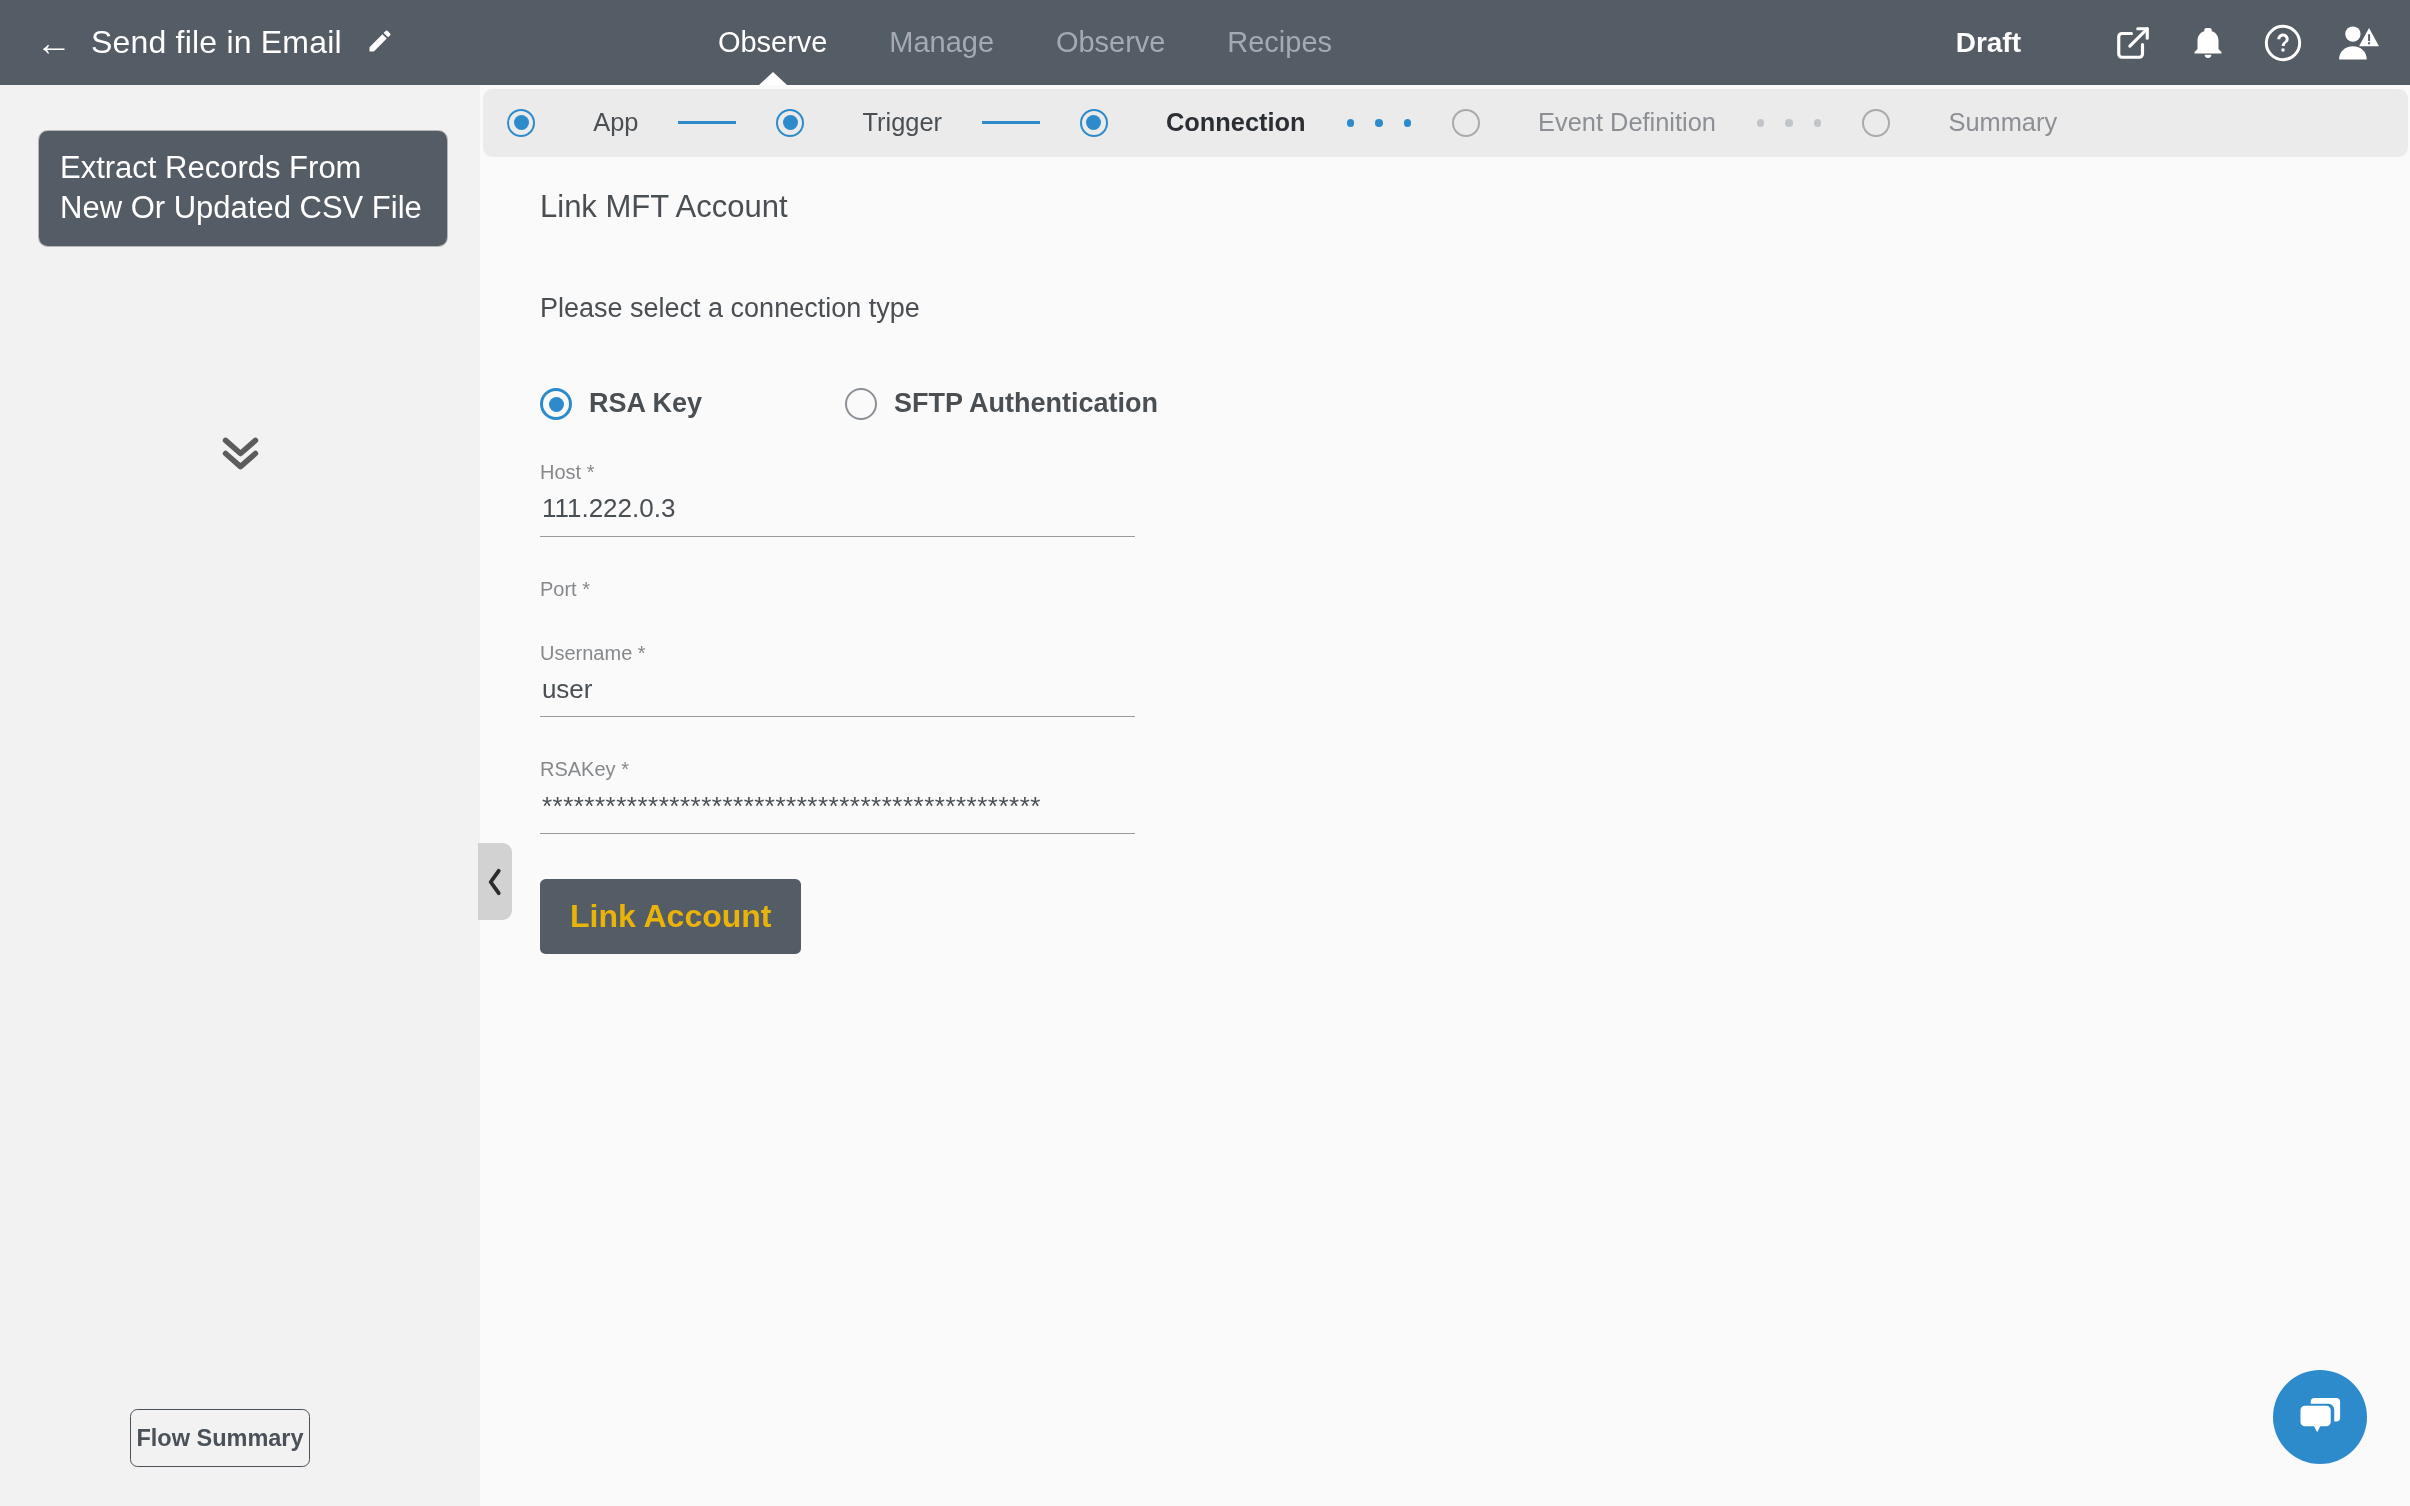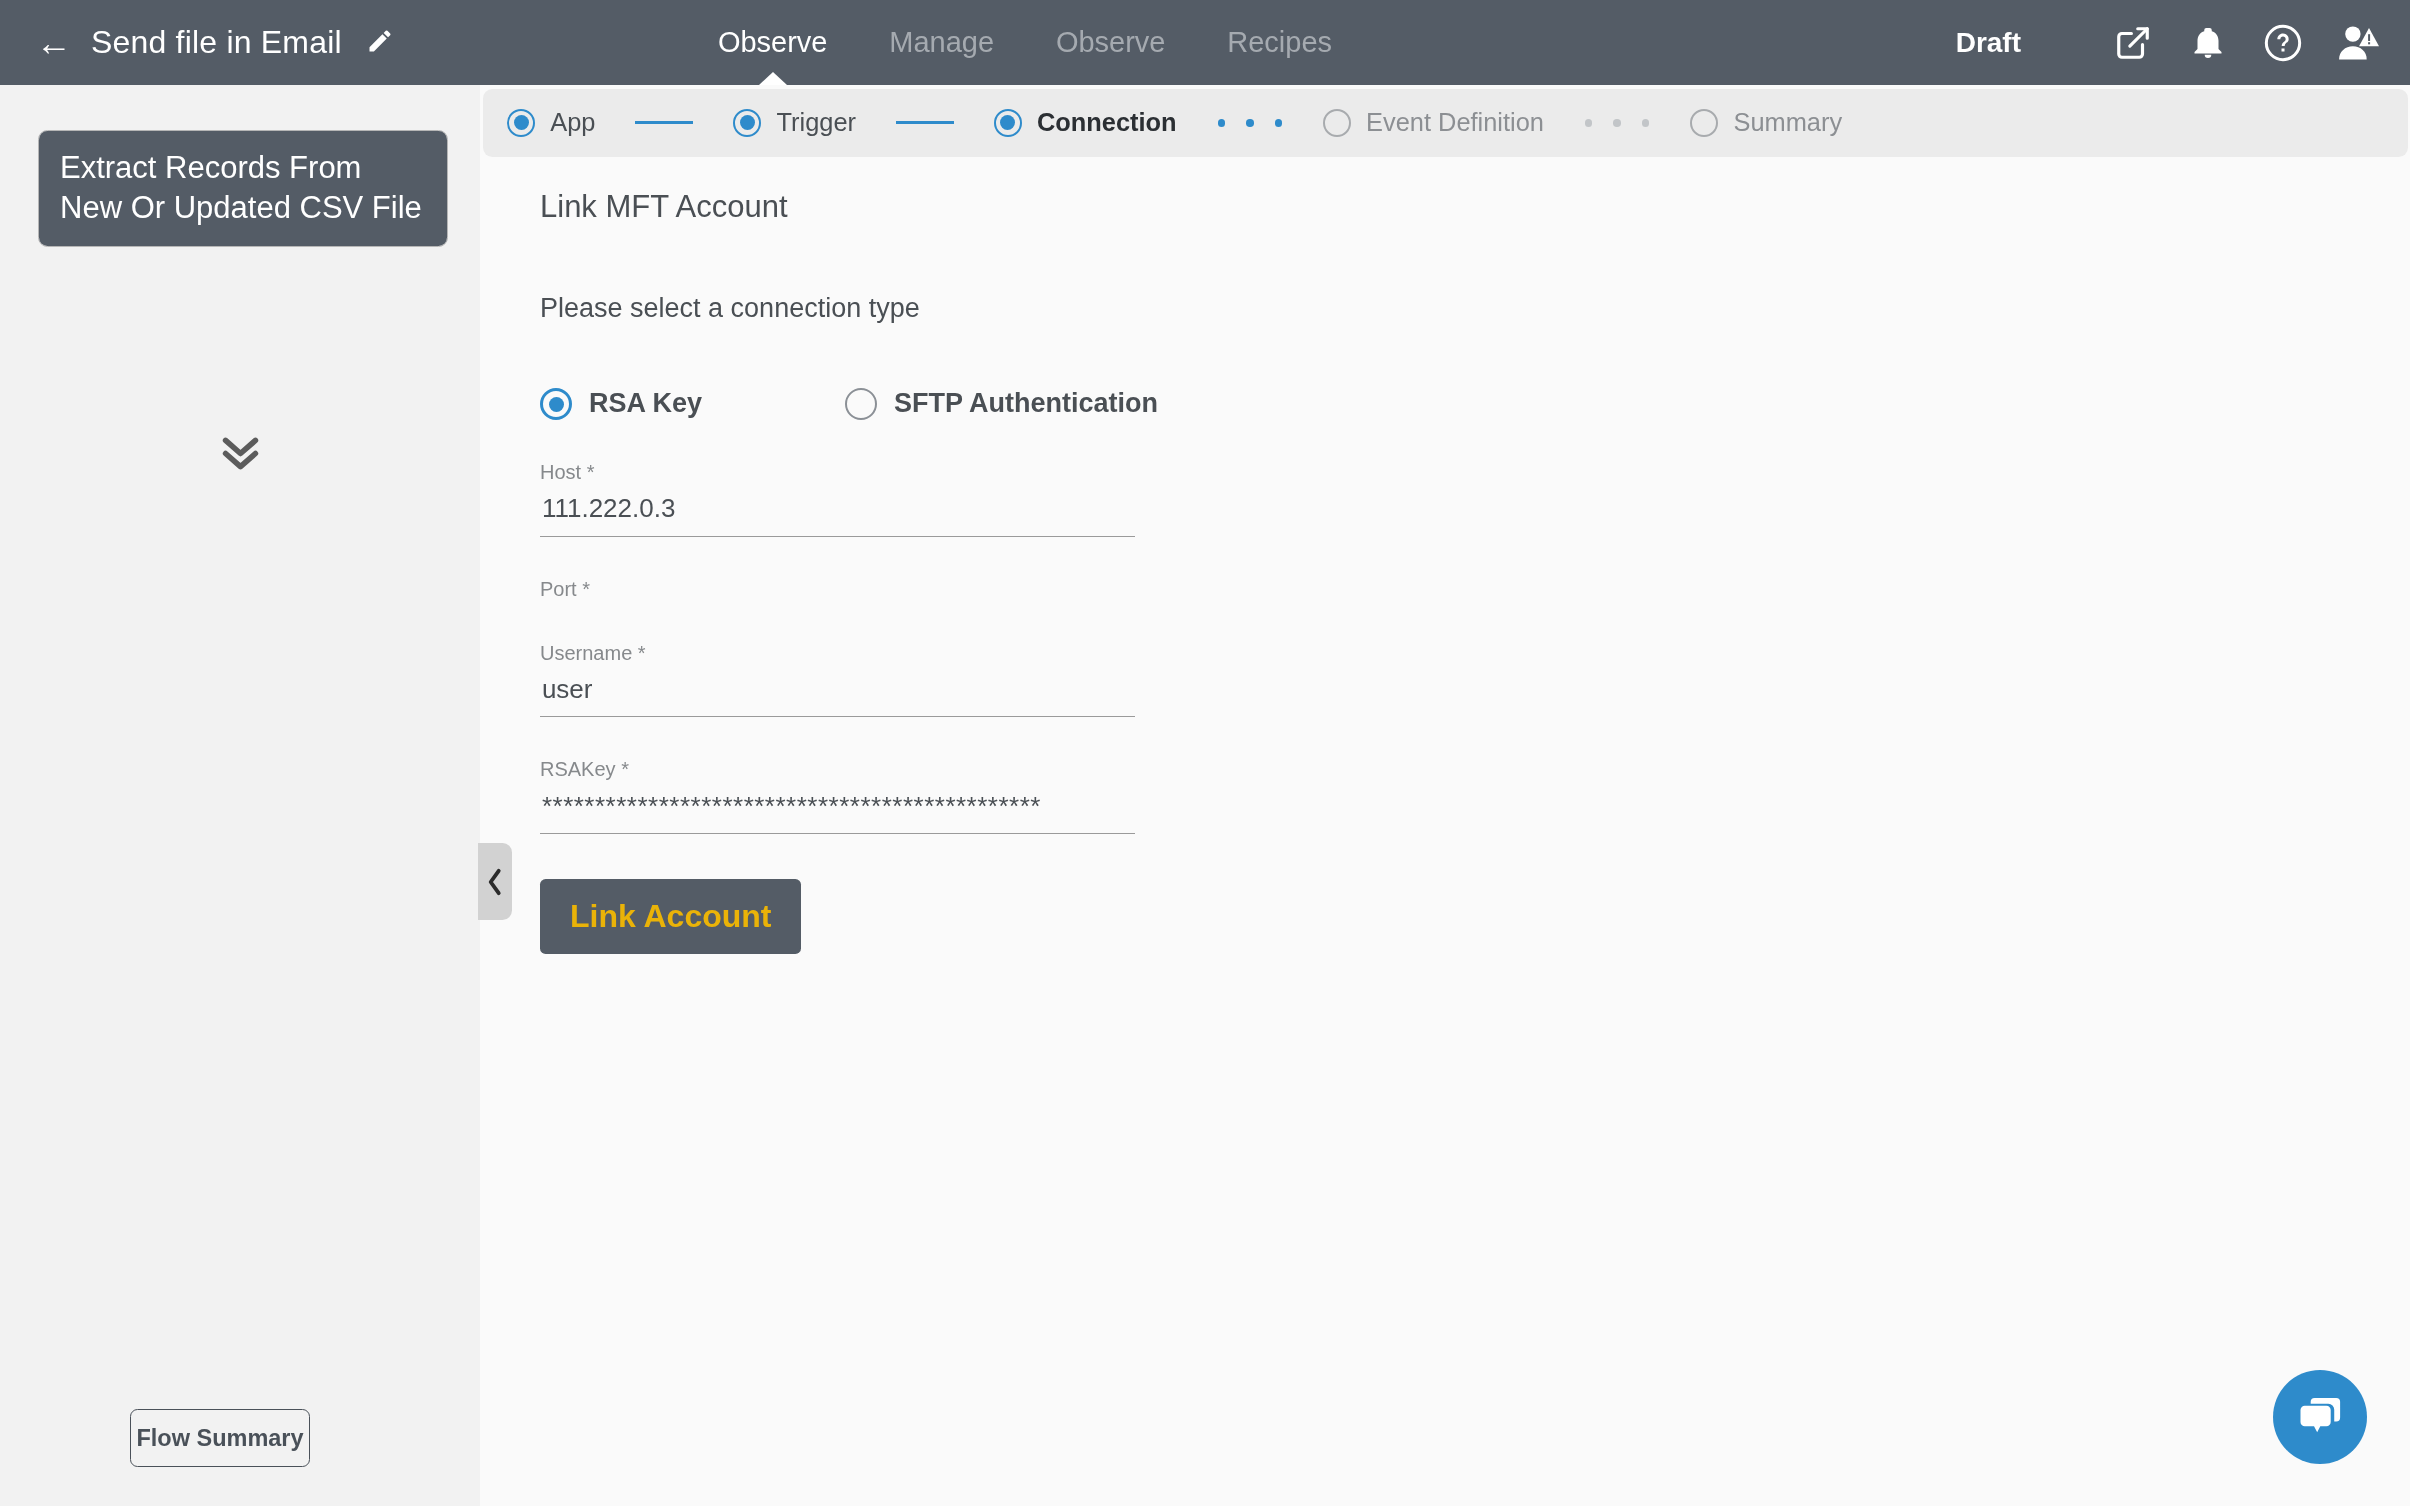--- a/index.html
+++ b/index.html
@@ -63,21 +63,21 @@
   .main {
     position: absolute; left: 480px; top: 85px; width: 1930px; height: 1422px;
     background: #fafafa;
   }
   .stepper {
     position: absolute; left: 2.8px; top: 3.8px; width: 1925px; height: 68px;
     background: #ebebeb; border-radius: 9.4px;
     display: flex; align-items: center; padding-left: 24.5px;
   }
   .step { display: flex; align-items: center; gap: 15px; }
-  .step-label { font-size: 25.4px; color: #8c8f93; }
+  .step-label { font-size: 25.4px; color: #8c8f93; margin-left: 43px; }
   .step.done .step-label { color: #4a4f54; }
   .step.current .step-label { color: #2b2f33; font-weight: bold; }
   .radio-outer {
     width: 28px; height: 28px; border-radius: 50%;
     border: 2.8px solid #2e8bcb; display: flex; align-items: center; justify-content: center;
   }
   .radio-outer .dot { width: 15px; height: 15px; border-radius: 50%; background: #2e8bcb; }
   .radio-empty {
     width: 28px; height: 28px; border-radius: 50%; border: 2.8px solid #a8abae; background: transparent;
   }

